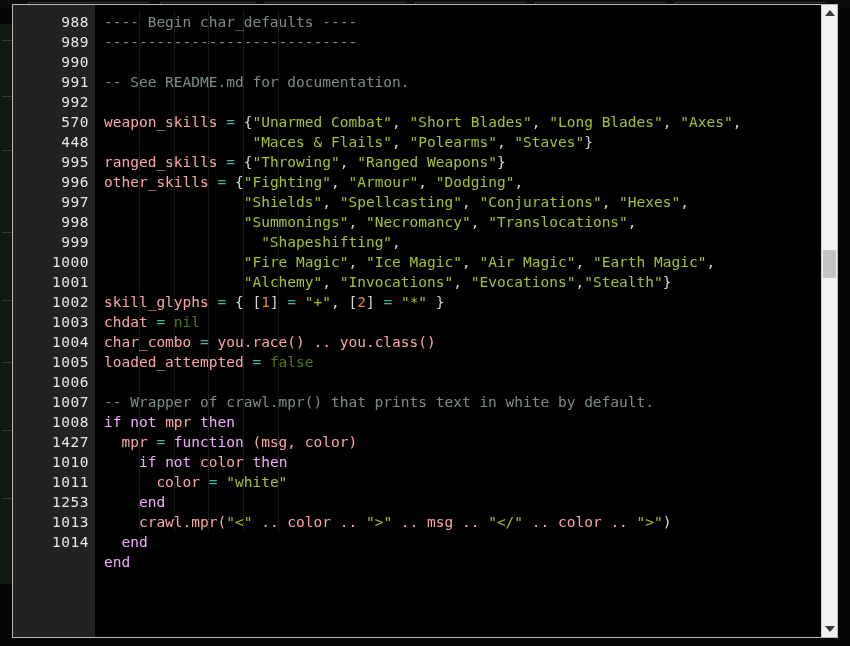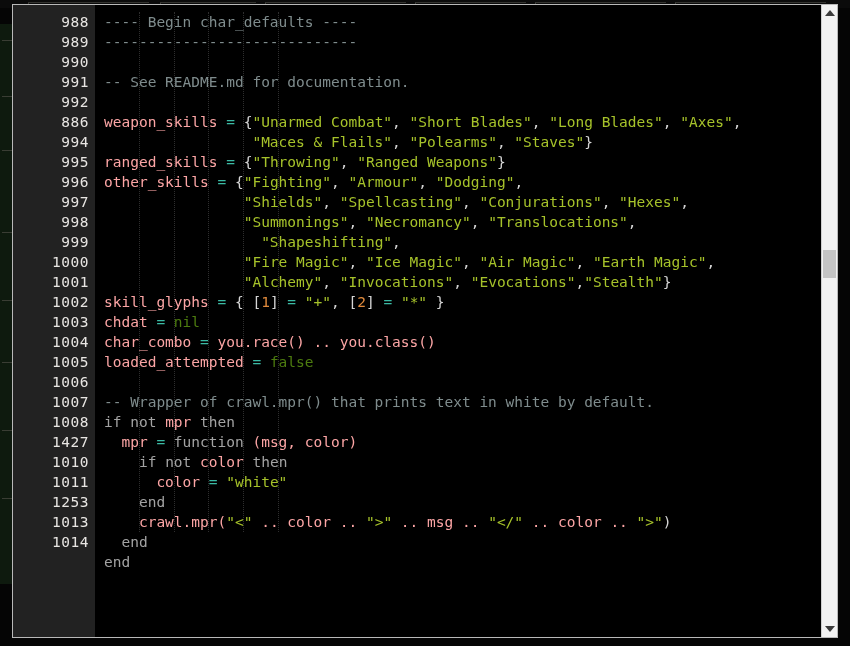--- a/index.html
+++ b/index.html
@@ -150,21 +150,21 @@
     position: absolute;
     top: 0;
     width: 0;
     border-left: 1px dotted #3a3a3a;
     opacity: .8;
   }
 
   
   .t-com  { color: #7f8c8d; }
   .t-str  { color: #a6c22a; }
-  .t-kw   { color: #a3a3a3; }
+  .t-kw   { color: #f0abfc; }
   .t-num  { color: #e08a3c; }
   .t-const{ color: #4d7c0f; text-align: right; }
   .t-op   { color: #3bbba5; }
   .t-pun  { color: #d6d6d6; }
   .t-id   { color: #fca5a5; }
 
   
   #vscroll {
     position: absolute;
     top: 0;
@@ -259,22 +259,22 @@
 <div id="editor-window">
 
   <div id="code-area">
 
     <div id="gutter">
         <div class="gl"><span class="num">988</span></div>
         <div class="gl"><span class="num">989</span></div>
         <div class="gl"><span class="num">990</span></div>
         <div class="gl"><span class="num">991</span></div>
         <div class="gl"><span class="num">992</span></div>
-        <div class="gl"><span class="num">886</span></div>
-        <div class="gl"><span class="num">994</span></div>
+        <div class="gl"><span class="num">570</span></div>
+        <div class="gl"><span class="num">448</span></div>
         <div class="gl"><span class="num">995</span></div>
         <div class="gl"><span class="num">996</span></div>
         <div class="gl"><span class="num">997</span></div>
         <div class="gl"><span class="num">998</span></div>
         <div class="gl"><span class="num">999</span></div>
         <div class="gl"><span class="num">1000</span></div>
         <div class="gl"><span class="num">1001</span></div>
         <div class="gl"><span class="num">1002</span></div>
         <div class="gl"><span class="num">1003</span></div>
         <div class="gl"><span class="num">1004</span></div>

